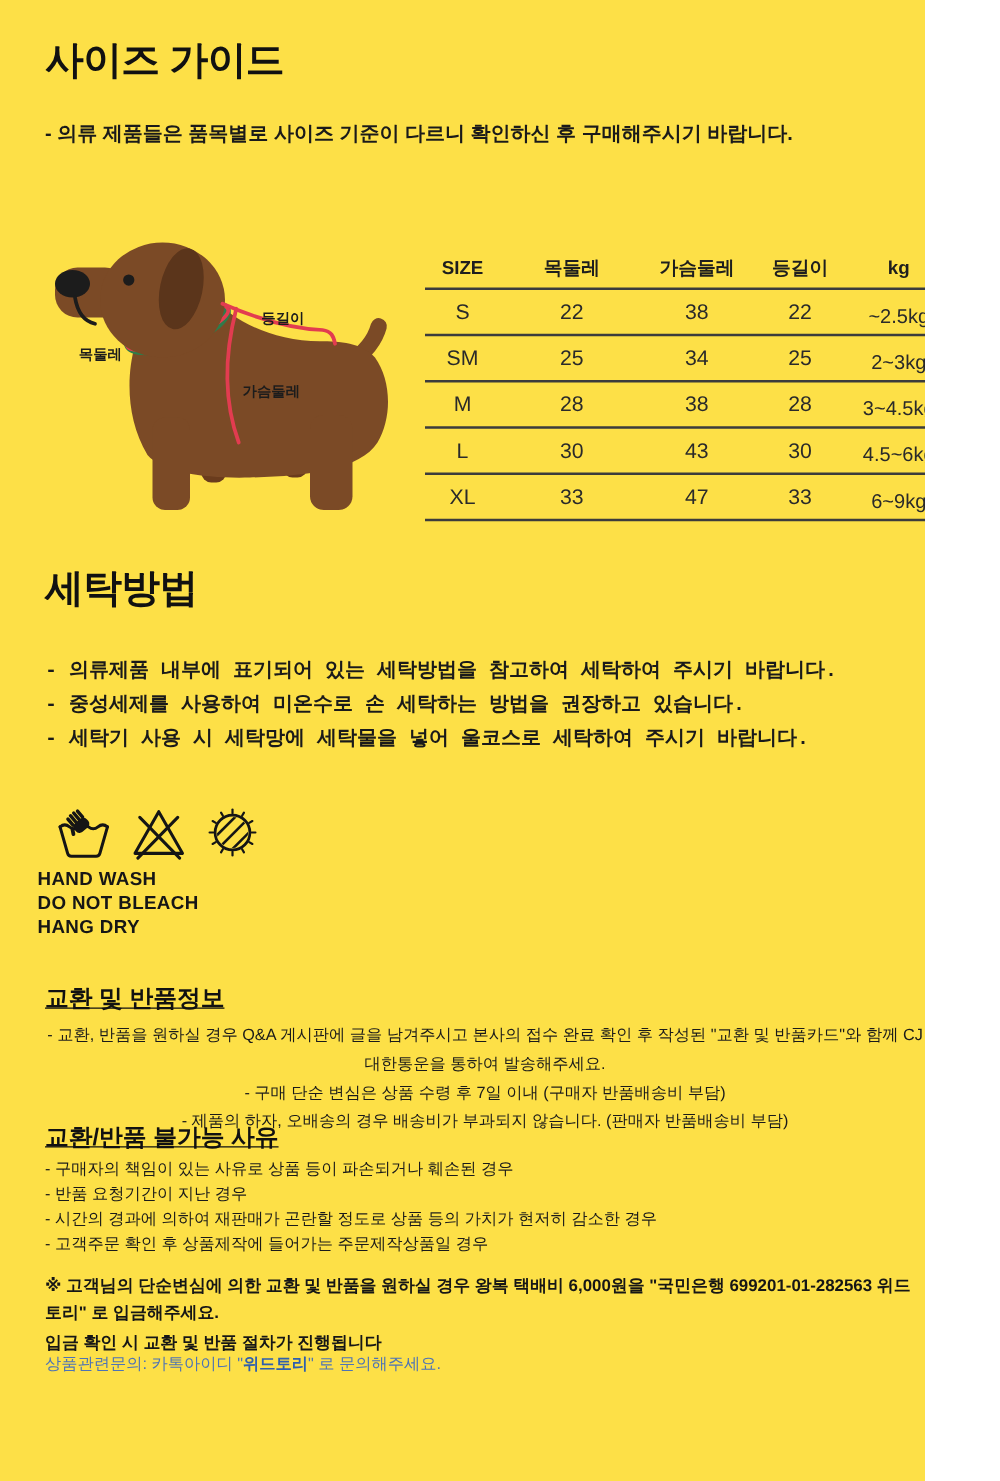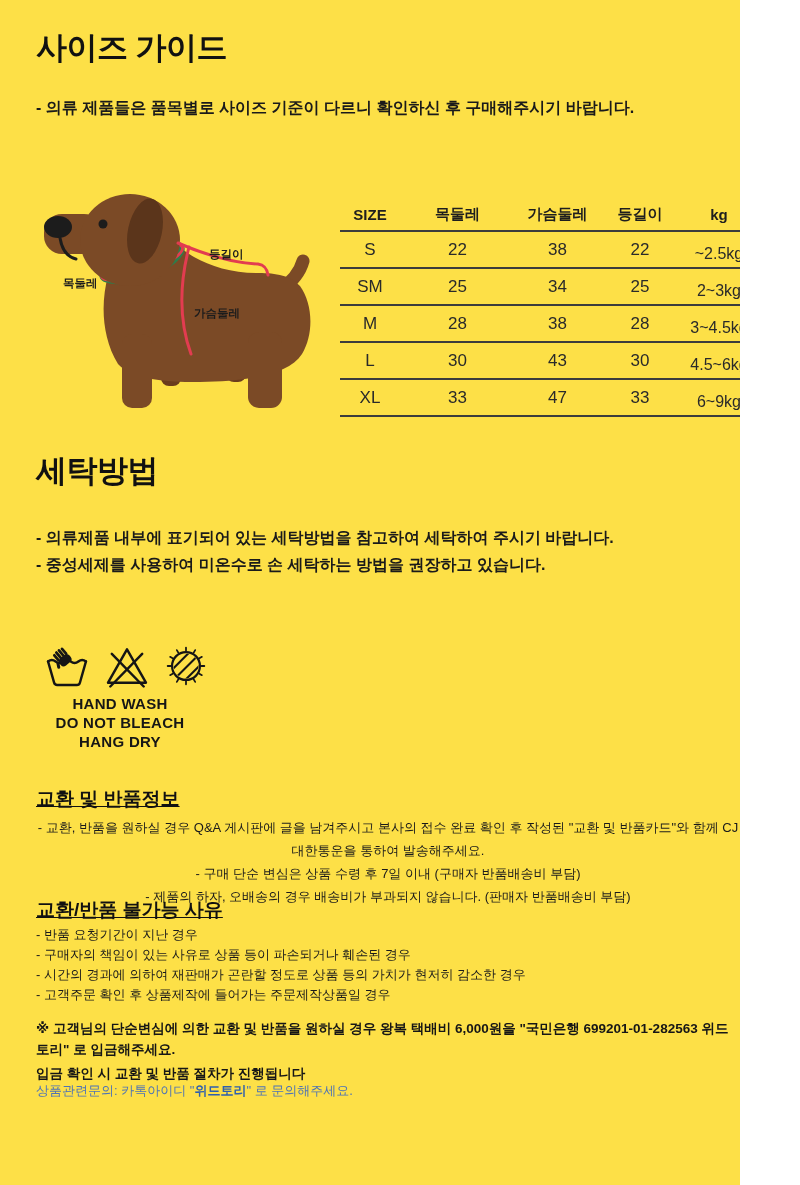--- a/index.html
+++ b/index.html
@@ -21,21 +21,21 @@
   .th{font-weight:700;font-size:15px;color:#1e1e1e;}
   .td{font-size:17px;color:#2a2a2a;}
   .th:nth-child(1),.td:nth-child(1){width:60px;}
   .th:nth-child(2),.td:nth-child(2){width:115px;}
   .th:nth-child(3),.td:nth-child(3){width:85px;}
   .th:nth-child(4),.td:nth-child(4){width:80px;}
   .th:nth-child(5),.td:nth-child(5){width:78px;}
   .td:nth-child(5){font-size:16px;transform:translateY(4px);}
   
   .icons{display:flex;gap:14px;align-items:flex-end;}
-  .captions{width:180px;text-align:center;font-size:15px;font-weight:700;
+  .captions{width:180px;font-size:15px;font-weight:700;
             line-height:19px;letter-spacing:0.3px;color:#161616;}
   
   .notice{font-size:13.5px;font-weight:600;line-height:21px;color:#161616;}
   .notice div{margin-bottom:3px;}
   .contact{font-size:13px;font-weight:500;color:#4d73b6;}
   .contact b{font-weight:800;color:#2e5fae;}
   svg text{font-family:"Liberation Sans","DejaVu Sans",sans-serif;}
 </style>
 </head>
 <body>
@@ -137,23 +137,24 @@
           <div class="td">33</div>
           <div class="td">47</div>
           <div class="td">33</div>
           <div class="td">6~9kg</div>
         </div>
       </div>
   </div>
 
   <div class="abs h1" style="left:36px;top:450px;">세탁방법</div>
 
-  <div class="abs notes" style="left:36px;top:524px;">
+  <div class="abs notes" style="left:36px;top:524px;font-family:Liberation Mono, monospace;">
       <div>- 의류제품 내부에 표기되어 있는 세탁방법을 참고하여 세탁하여 주시기 바랍니다.</div>
       <div>- 중성세제를 사용하여 미온수로 손 세탁하는 방법을 권장하고 있습니다.</div>
+      <div>- 세탁기 사용 시 세탁망에 세탁물을 넣어 울코스로 세탁하여 주시기 바랍니다.</div>
     </div>
 
   <div class="abs icons" style="left:44px;top:644px;">
     <svg width="46" height="44" viewBox="0 -6 60 58">
       <g fill="none" stroke="#151515" stroke-width="3.2" stroke-linecap="round" stroke-linejoin="round">
         <path d="M5,17 L13,45 Q13.8,48 17,48 L43,48 Q46.2,48 47,45 L55,17"></path>
         <path d="M5,17 Q10,13 15,17 Q20,21 25,17 Q30,13 35,17 Q40,21 45,17 Q50,13 55,17"></path>
       </g>
       <g fill="#151515" transform="rotate(-40 30 16)">
         <rect x="20" y="8" width="17" height="12" rx="5"></rect>
@@ -210,22 +211,22 @@
 
   <div class="abs notes-sm" id="notes3" style="left:36px;top:816px;">
       <div>- 교환, 반품을 원하실 경우 Q&amp;A 게시판에 글을 남겨주시고 본사의 접수 완료 확인 후 작성된 "교환 및 반품카드"와 함께 CJ대한통운을 통하여 발송해주세요.</div>
       <div>- 구매 단순 변심은 상품 수령 후 7일 이내 (구매자 반품배송비 부담)</div>
       <div>- 제품의 하자, 오배송의 경우 배송비가 부과되지 않습니다. (판매자 반품배송비 부담)</div>
     </div>
 
   <div class="abs h2" style="left:36px;top:897px;">교환/반품 불가능 사유</div>
 
   <div class="abs notes-sm" id="notes4" style="left:36px;top:925px;">
+      <div>- 구매자의 책임이 있는 사유로 상품 등이 파손되거나 훼손된 경우</div>
       <div>- 반품 요청기간이 지난 경우</div>
-      <div>- 구매자의 책임이 있는 사유로 상품 등이 파손되거나 훼손된 경우</div>
       <div>- 시간의 경과에 의하여 재판매가 곤란할 정도로 상품 등의 가치가 현저히 감소한 경우</div>
       <div>- 고객주문 확인 후 상품제작에 들어가는 주문제작상품일 경우</div>
     </div>
 
   <div class="abs notice" style="left:36px;top:1018px;">
     <div>※ 고객님의 단순변심에 의한 교환 및 반품을 원하실 경우 왕복 택배비 6,000원을 "국민은행 699201-01-282563 위드토리" 로 입금해주세요.</div>
     <div>입금 확인 시 교환 및 반품 절차가 진행됩니다</div>
   </div>
 
   <div class="abs contact" style="left:36px;top:1082px;">

